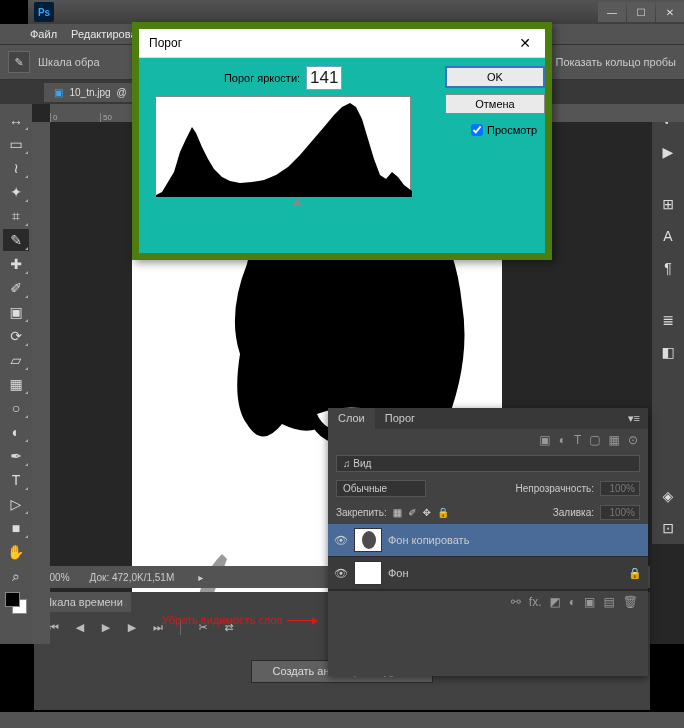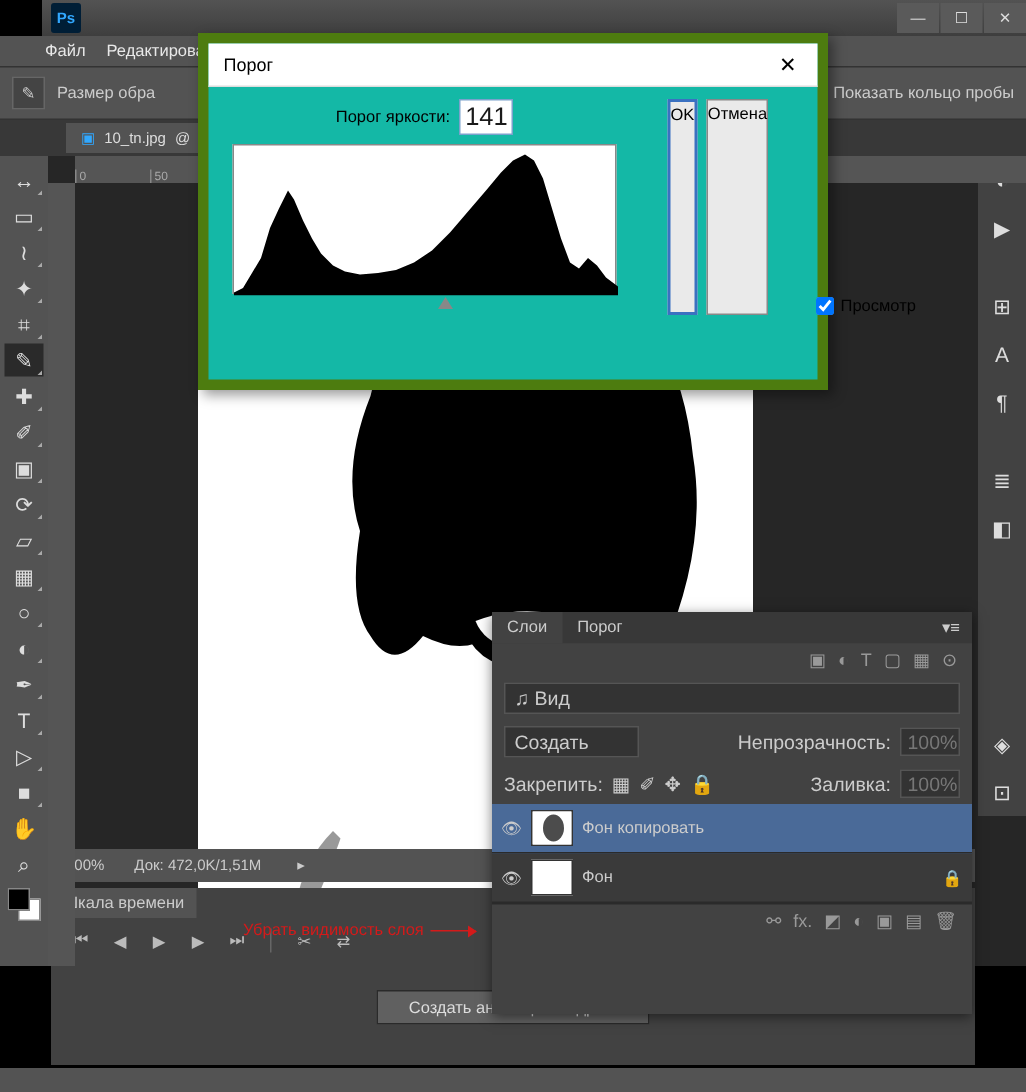--- a/index.html
+++ b/index.html
@@ -63,21 +63,21 @@
   .timeline-center { text-align: center; padding: 18px 0; }
   .create-anim-btn { background: #606060; border: 1px solid #2a2a2a; color: #ddd; padding: 4px 20px; cursor: pointer; font-size: 11px; }
   
   
   .layerspanel { position: absolute; right: 36px; top: 408px; width: 320px; height: 268px; background: #424242; color: #ccc; z-index: 10; box-shadow: 0 2px 8px rgba(0,0,0,0.5); }
   .lp-tabs { display: flex; background: #383838; }
   .lp-tab { padding: 4px 10px; cursor: pointer; }
   .lp-tab.active { background: #424242; }
   .lp-iconrow { display: flex; justify-content: flex-end; gap: 8px; padding: 4px 10px; background: #424242; color: #999; }
   .lp-iconrow span { cursor: pointer; font-size: 12px; }
-  .lp-row { display: flex; align-items: center; padding: 4px 8px; gap: 6px; font-size: 13px; justify-content: center; }
+  .lp-row { display: flex; align-items: center; padding: 4px 8px; gap: 6px; font-size: 10px; justify-content: center; }
   .lp-dropdown { background: #333; border: 1px solid #555; padding: 2px 6px; flex: 1; color: #ccc; }
   .lp-val { background: #333; border: 1px solid #555; padding: 1px 4px; width: 40px; text-align: right; color: #777; }
   .lp-layers { background: #3a3a3a; }
   .lp-layer { display: flex; align-items: center; padding: 4px 6px; border-bottom: 1px solid #2a2a2a; gap: 6px; }
   .lp-layer.selected { background: #5a7aa8; background: #4a6a98; }
   .eye { width: 14px; height: 12px; display: flex; align-items: center; justify-content: center; cursor: pointer; font-size: 11px; }
   .thumb { width: 28px; height: 24px; background: #fff; border: 1px solid #333; flex-shrink: 0; display: flex; align-items: center; justify-content: center; overflow: hidden; }
   .lp-bottom { display: flex; justify-content: flex-end; gap: 8px; padding: 4px 10px; background: #424242; color: #999; border-top: 1px solid #2a2a2a; }
   .lp-bottom span { cursor: pointer; font-size: 12px; }
   
@@ -85,21 +85,21 @@
   .dialog { position: absolute; left: 132px; top: 22px; width: 420px; height: 238px; background: #14b8a6; border: 7px solid #4d7c0f; z-index: 100; box-shadow: 3px 3px 8px rgba(0,0,0,0.4); }
   .dlg-title { background: #fff; padding: 6px 10px; display: flex; align-items: center; font-size: 12px; border-bottom: 1px solid #ddd; }
   .dlg-close { margin-left: auto; cursor: pointer; font-size: 14px; padding: 0 4px; }
   .dlg-body { display: flex; padding: 8px 0; gap: 18px; }
   .dlg-left { flex: 1; }
   .dlg-input-row { display: flex; align-items: center; justify-content: center; gap: 6px; margin-bottom: 6px; font-size: 11px; }
   .dlg-input { width: 36px; border: 1px solid #7aa1cc; background: #fff; color: #1a1a1a; padding: 1px 3px; font-size: 17px; }
   .histogram { width: 256px; height: 100px; background: #fff; border: 1px solid #888; position: relative; margin: 0 auto; }
   .hist-slider { text-align: center; margin-top: 2px; font-size: 10px; color: #666; position: relative; height: 12px; }
   .hist-slider .ptr { position: absolute; top: 0; left: 55%; width: 0; height: 0; border-left: 5px solid transparent; border-right: 5px solid transparent; border-bottom: 8px solid #888; transform: translateX(-50%); }
-  .dlg-right { width: 100px; display: flex; flex-direction: row; gap: 6px; }
+  .dlg-right { width: 100px; display: flex; flex-direction: column; gap: 6px; }
   .dlg-btn { padding: 3px 0; text-align: center; border: 1px solid #888; background: #eaeaea; cursor: pointer; font-size: 11px; }
   .dlg-btn.default { border: 2px solid #3a71c1; }
   .dlg-check { display: flex; align-items: flex-end; gap: 4px; font-size: 11px; margin-top: 4px; margin-left: 26px; }
   .dlg-check input { width: 12px; height: 12px; }
 
   .bottombar { position: absolute; bottom: 0; left: 0; right: 0; height: 16px; background: #535353; }
 </style>
 </head>
 <body>
 
@@ -119,21 +119,21 @@
   <span>Слои</span>
   <span>Текст</span>
   <span>Выделение</span>
   <span>Фильтр</span>
   <span>3D</span>
   <span>...</span>
 </div>
 
 <div class="optionsbar">
   <div class="eyedrop-sample">✎</div>
-  <span>Размер обра</span>
+  <span>Шкала обра</span>
   <span style="margin-left:auto">Показать кольцо пробы</span>
 </div>
 
 <div class="tabbar">
   <div class="filetab">
     <span style="color:#31a8ff">▣</span>
     <span>10_tn.jpg</span>
     <span>@</span>
     <span class="x">×</span>
   </div>
@@ -252,21 +252,21 @@
     <span>◐</span>
     <span>T</span>
     <span>▢</span>
     <span>▦</span>
     <span>⊙</span>
   </div>
   <div class="lp-row">
     <div class="lp-dropdown">♫ Вид</div>
   </div>
   <div class="lp-row">
-    <div class="lp-dropdown" style="flex:0 0 90px">Создать</div>
+    <div class="lp-dropdown" style="flex:0 0 90px">Обычные</div>
     <span style="margin-left:auto">Непрозрачность:</span>
     <div class="lp-val">100%</div>
   </div>
   <div class="lp-row">
     <span>Закрепить:</span>
     <span>▦</span>
     <span>✐</span>
     <span>✥</span>
     <span>🔒</span>
     <span style="margin-left:auto">Заливка:</span>

